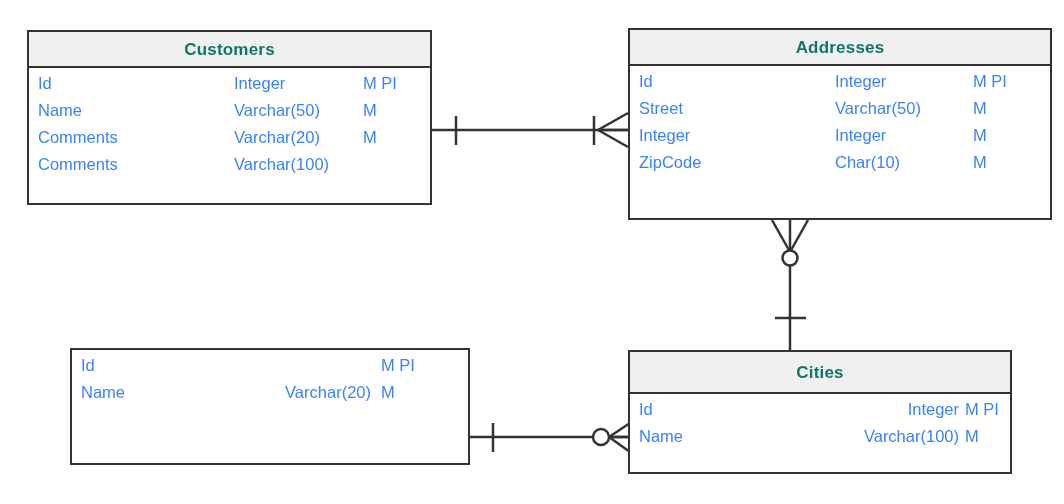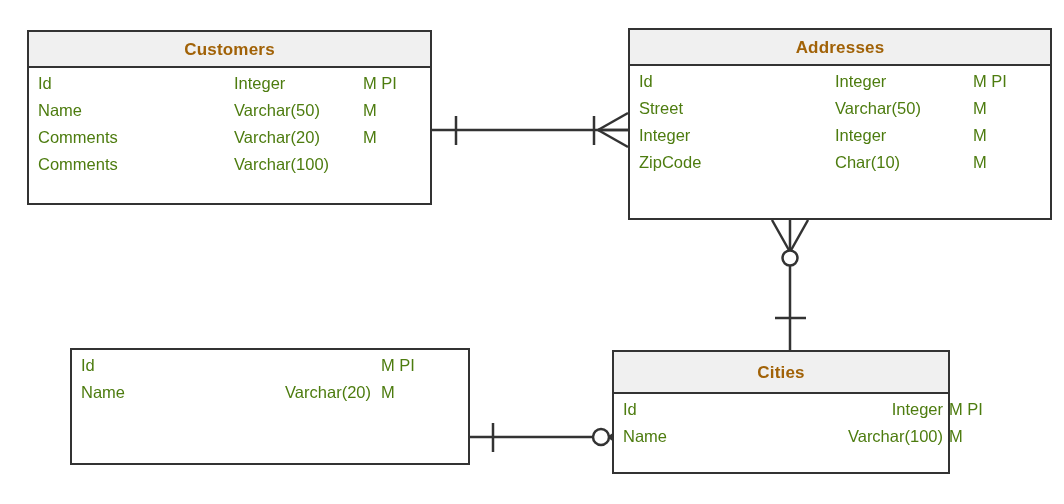--- a/index.html
+++ b/index.html
@@ -33,21 +33,21 @@
     background: #ffffff;
     z-index: 2;
   }
   .entity-header {
     box-sizing: border-box;
     background: #f0f0f0;
     border-bottom: 2px solid #333333;
     text-align: center;
     font-weight: bold;
     font-size: 17px;
-    color: #a16207;
+    color: #0f766e;
     line-height: 1;
     padding: 9px 0 9px 0;
     letter-spacing: 0.2px;
   }
   .entity-body {
     padding: 6px 9px 6px 9px;
   }
   .attr-name {
     flex: 0 0 auto;
   }
@@ -70,21 +70,21 @@
   .cols-cities .attr-flags { left: 326px; }
 
   .attr-line {
     position: relative;
     height: 27px;
   }
   .attr-line > span {
     position: absolute;
     top: 0;
     font-size: 16.5px;
-    color: #4d7c0f;
+    color: #3b82f6;
     white-space: nowrap;
   }
   .attr-line .attr-name { left: 0; }
 </style>
 </head>
 <body>
 
 <div id="canvas">
 
   <svg id="connector-layer" viewBox="0 0 1064 504" width="1064" height="504" xmlns="http://www.w3.org/2000/svg">
@@ -191,21 +191,21 @@
         <span class="attr-flags">M PI</span>
       </div>
       <div class="attr-line">
         <span class="attr-name">Name</span>
         <span class="attr-type">Varchar(20)</span>
         <span class="attr-flags">M</span>
       </div>
     </div>
   </div>
 
-  <div class="entity" id="entity-cities" style="left:612px; top:350px; width:338px; height:124px;">
+  <div class="entity" id="entity-cities" style="left:628px; top:350px; width:384px; height:124px;">
     <div class="entity-header" style="height:42px; padding-top:12px;">Cities</div>
     <div class="entity-body cols-cities">
       <div class="attr-line">
         <span class="attr-name">Id</span>
         <span class="attr-type">Integer</span>
         <span class="attr-flags">M PI</span>
       </div>
       <div class="attr-line">
         <span class="attr-name">Name</span>
         <span class="attr-type">Varchar(100)</span>

